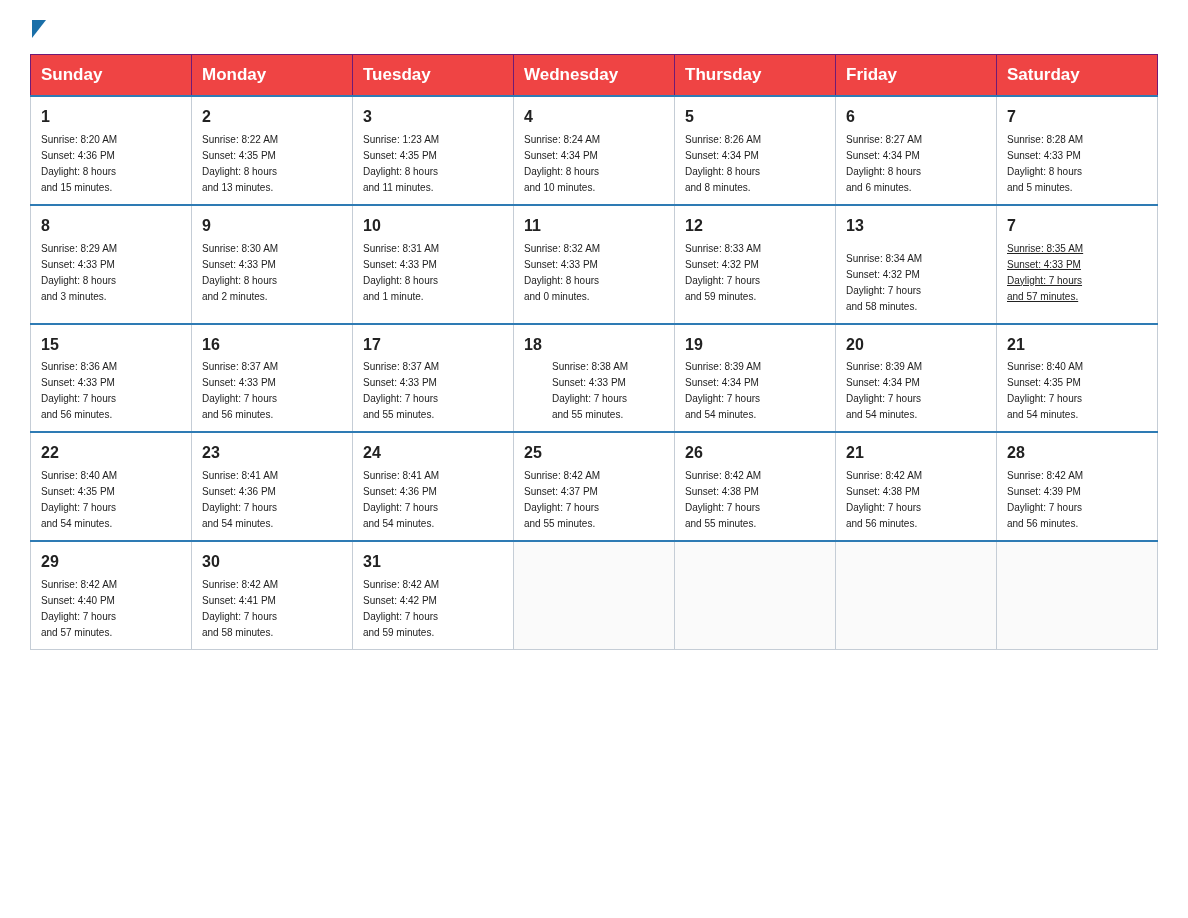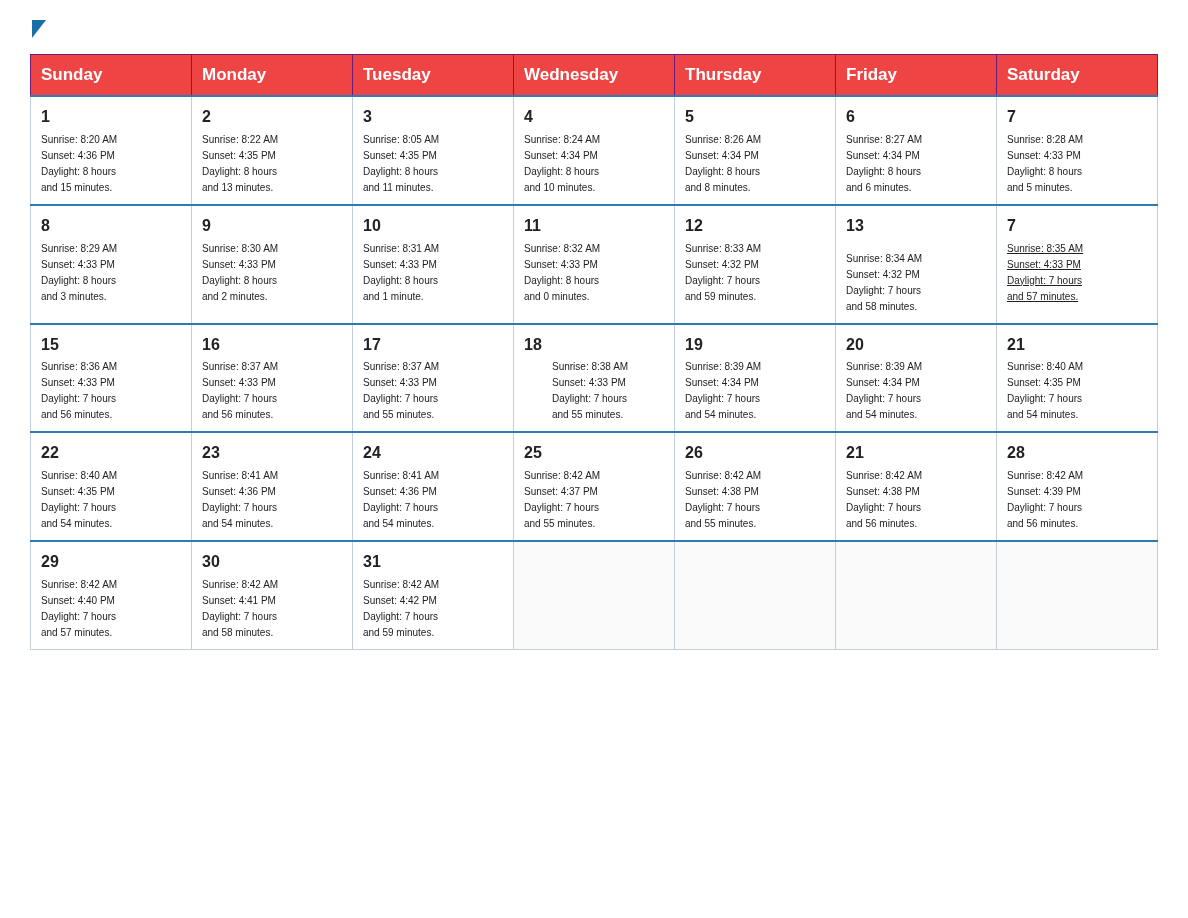--- a/index.html
+++ b/index.html
@@ -145,21 +145,21 @@
         </td>
         <td>
           <span class="day-num">2</span>
           <div class="day-info" style="white-space: pre-line;">Sunrise: 8:22 AM
 Sunset: 4:35 PM
 Daylight: 8 hours
 and 13 minutes.</div>
         </td>
         <td>
           <span class="day-num">3</span>
-          <div class="day-info" style="white-space: pre-line;">Sunrise: 8:05 AM
+          <div class="day-info" style="white-space: pre-line;">Sunrise: 1:23 AM
 Sunset: 4:35 PM
 Daylight: 8 hours
 and 11 minutes.</div>
         </td>
         <td>
           <span class="day-num">4</span>
           <div class="day-info" style="white-space: pre-line;">Sunrise: 8:24 AM
 Sunset: 4:34 PM
 Daylight: 8 hours
 and 10 minutes.</div>

